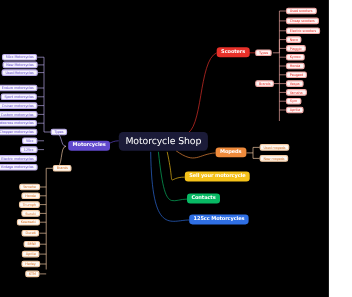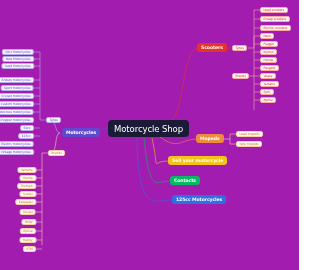--- a/index.html
+++ b/index.html
@@ -1,18 +1,18 @@
 <!DOCTYPE html>
 <html><head>
 <meta charset="utf-8">
 <style>
   html,body{margin:0;padding:0;background:#ffffff;}
   body{width:299px;height:270px;overflow:hidden;
        font-family:"DejaVu Sans","Liberation Sans",sans-serif;}
-  #canvas{position:relative;width:299px;height:270px;background:#a21caf;}
+  #canvas{position:relative;width:299px;height:270px;background:#000000;}
   svg.links{position:absolute;left:0;top:0;width:299px;height:270px;pointer-events:none;}
   .node{position:absolute;box-sizing:border-box;white-space:nowrap;
         display:flex;align-items:center;justify-content:center;
         letter-spacing:-0.1px;}
   .root{background:#1b1b38;color:#ffffff;border-radius:4px;
         font-size:8.5px;padding:0 6px;height:17px;font-weight:400;}
   .main{border-radius:3px;color:#ffffff;font-size:4.6px;height:9px;padding:0 4px;
         font-weight:700;}
   .m-purple{background:#6149cd;}
   .m-red{background:#e8312a;}

